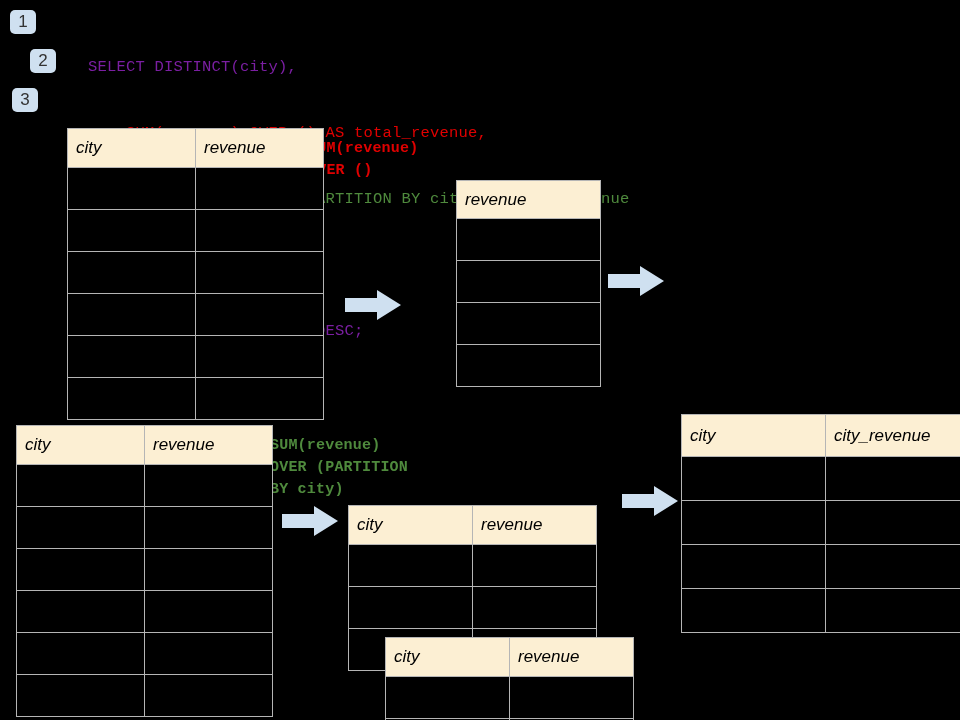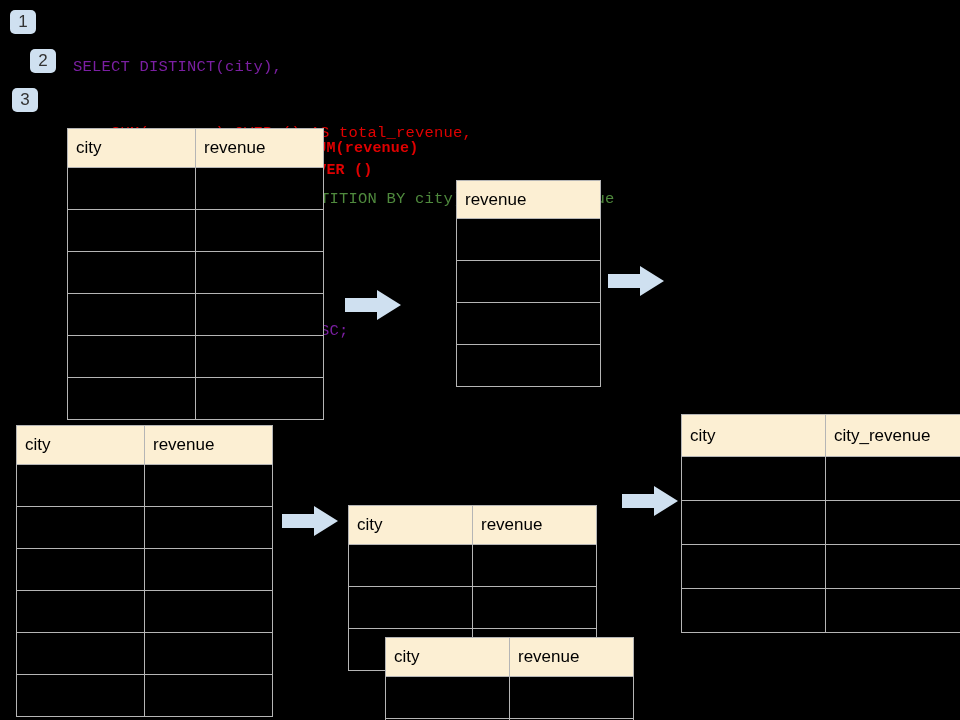--- a/index.html
+++ b/index.html
@@ -74,50 +74,54 @@
     background: #000000;
   }
   .tbl td.hd {
     background: #fcefd3;
     color: #000000;
     font-family: "Liberation Sans", sans-serif;
     font-size: 17px;
     padding: 0 0 0 8px;
     vertical-align: middle;
     white-space: nowrap;
+    font-style: italic;
   }
 
   
   .arrow {
     position: absolute;
     width: 56px;
     height: 34px;
   }
 </style>
 </head>
 <body>
 
 <div id="canvas">
 
   <div class="badge" style="left:10px; top:10px;">1</div>
   <div class="badge" style="left:30px; top:49px;">2</div>
   <div class="badge" style="left:12px; top:88px;">3</div>
 
-  <div class="code" style="left:73px; top:12px;">
+  <div class="code" style="left:88px; top:12px;">
     <div class="code-line" style="color:#7b1fa2;">SELECT DISTINCT(city),</div>
     <div class="code-line" style="color:#e00000;">    SUM(revenue) OVER () AS total_revenue,</div>
     <div class="code-line" style="color:#4f8a3d;">    SUM(revenue) OVER (PARTITION BY city) as city_revenue</div>
     <div class="code-line" style="color:#7b1fa2;">  FROM rides</div>
     <div class="code-line" style="color:#7b1fa2;">  ORDER by city_revenue DESC;</div>
   </div>
 
 
   <div class="annot" style="left:308px; top:138px; color:#e00000;">SUM(revenue)
 OVER ()</div>
 
+  <div class="annot" style="left:270px; top:435px; color:#4f8a3d;">SUM(revenue)
+OVER (PARTITION
+BY city)</div>
 
   <table class="tbl" style="left:67px; top:128px; width:238px;">
     <tbody>
         <tr>
       <td class="hd" style="width:119px; height:38px;">city</td>
       <td class="hd" style="width:119px; height:38px;">revenue</td>
     </tr>
     <tr>
           <td style="height:41px;"></td>
           <td></td>

